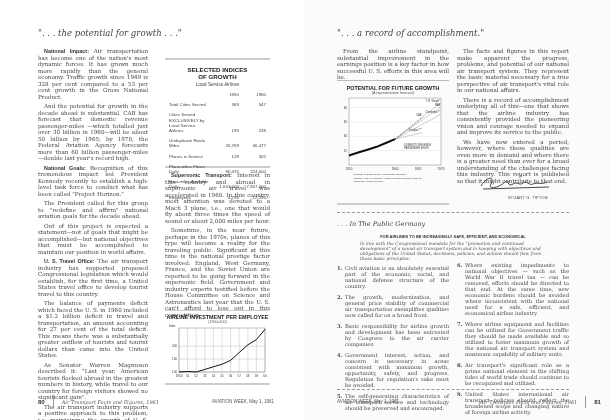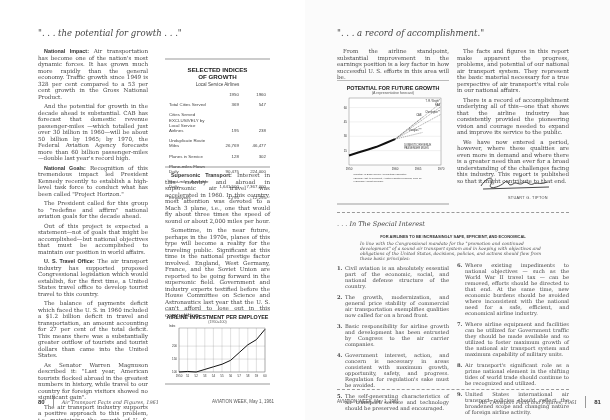--- a/index.html
+++ b/index.html
@@ -196,21 +196,21 @@
     <p>We have now entered a period, however, where these qualities are even more in demand and where there is a greater need than ever for a broad understanding of the challenges facing this industry. This report is published so that it might contribute to that end.</p>
   </div>
   <svg style="position:absolute; left:172px; top:172px;" width="80" height="22" viewBox="0 0 80 22">
     <path d="M4 14 C10 4, 18 4, 14 12 C10 18, 22 16, 28 10 C32 6, 30 16, 36 12 C40 9, 42 14, 46 11 C50 8, 52 14, 56 12 C60 10, 64 13, 70 10 M6 17 L72 15" fill="none" stroke="#333" stroke-width="0.9"></path>
     <circle cx="44" cy="4" r="0.8" fill="#333"></circle>
   </svg>
   <div class="sans" style="position:absolute; left:203px; top:196px; font-size:3.8px; color:#444; letter-spacing:0.3px;">STUART G. TIPTON</div>
 
   <div class="rule" style="left:32px; top:212px; width:232px;"></div>
 
-  <div class="serif" style="position:absolute; left:32px; top:220px; font-style:italic; font-size:6.5px; color:#444;">. . . In The Special Interest</div>
+  <div class="serif" style="position:absolute; left:32px; top:220px; font-style:italic; font-size:6.5px; color:#444;">. . . In The Public Germany</div>
   <div class="sans" style="position:absolute; left:32px; top:234px; width:232px; text-align:center; font-weight:bold; font-size:4px; color:#333;">FOR AIRLINES TO BE INCREASINGLY SAFE, EFFICIENT, AND ECONOMICAL</div>
   <div class="serif" style="position:absolute; left:55px; top:241px; width:190px; font-style:italic; font-size:4.4px; line-height:5px; color:#555;">In line with the Congressional mandate for the "promotion and continued development" of a sound air transport system and in keeping with objectives and obligations of the United States, decisions, policies, and actions should flow from these basic principles:</div>
 
   <div class="col serif" style="left:32px; top:265px; width:112px; font-size:5.2px; line-height:6px;" id="listleft">
       <div class="list-item">
         <span class="num">1.</span>
         <span class="txt">Civil aviation is an absolutely essential part of the economic, social, and national defense structure of the country.</span>
       </div>
       <div class="list-item">
         <span class="num">2.</span>

